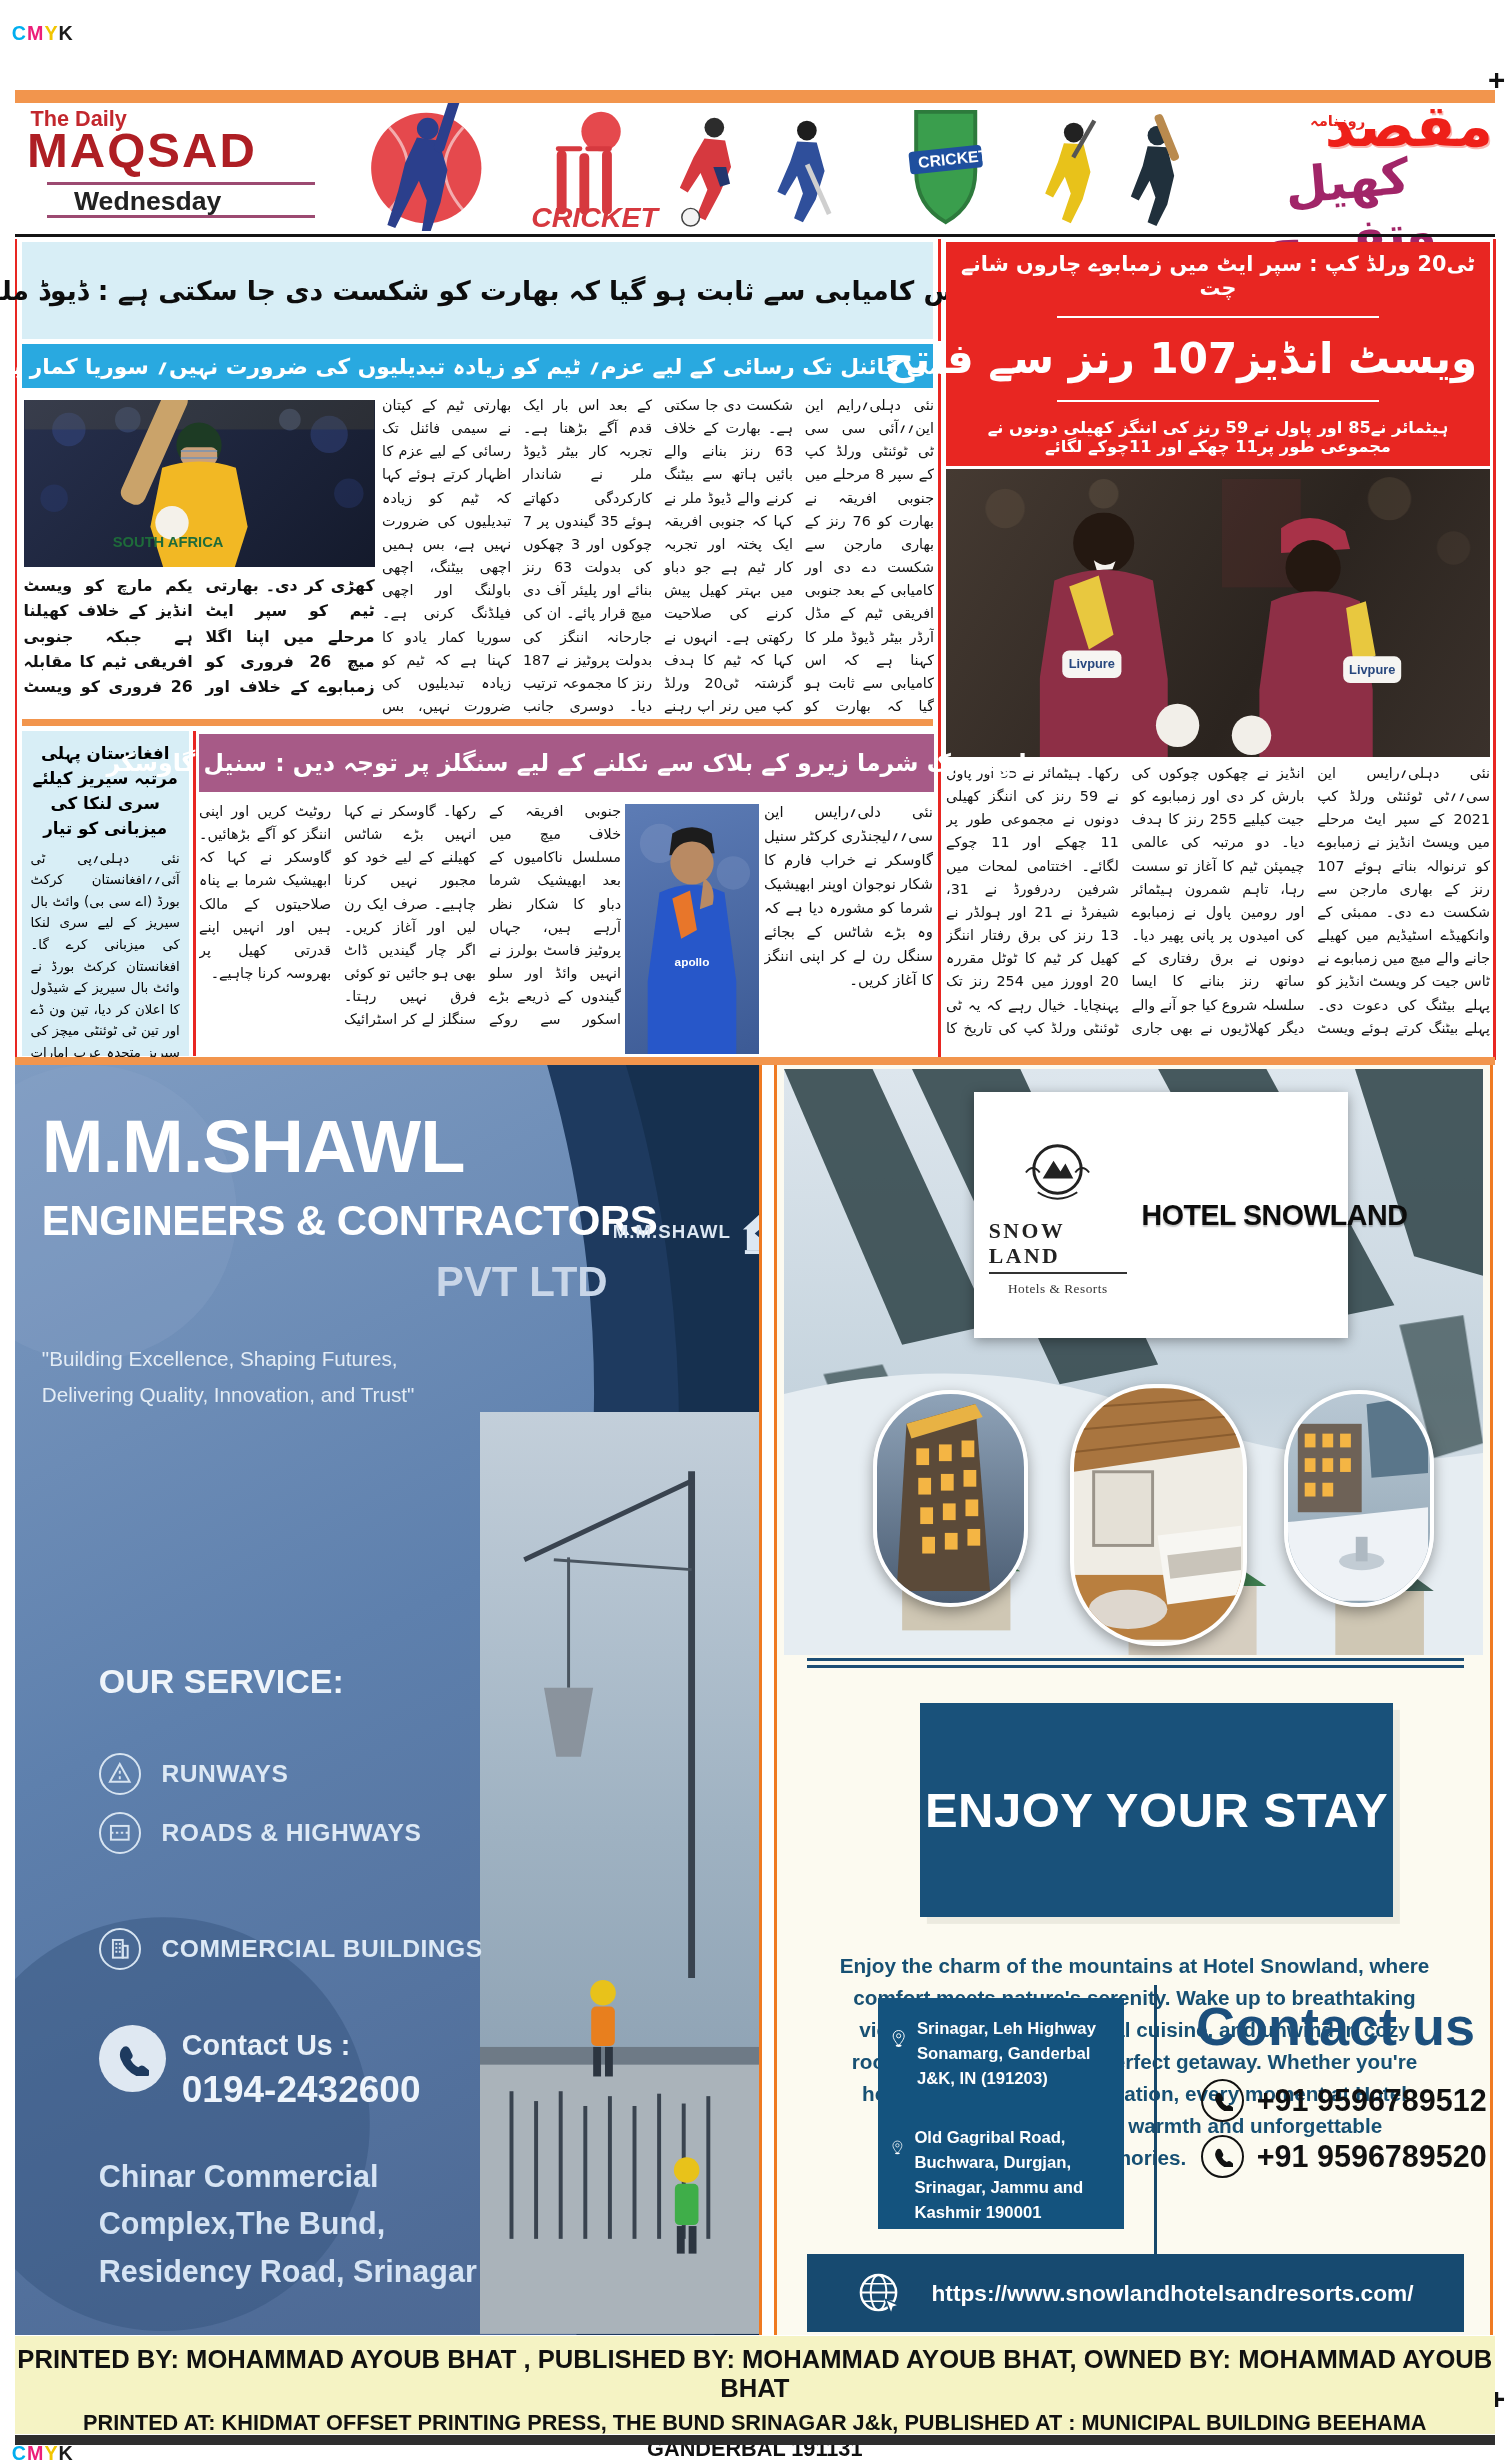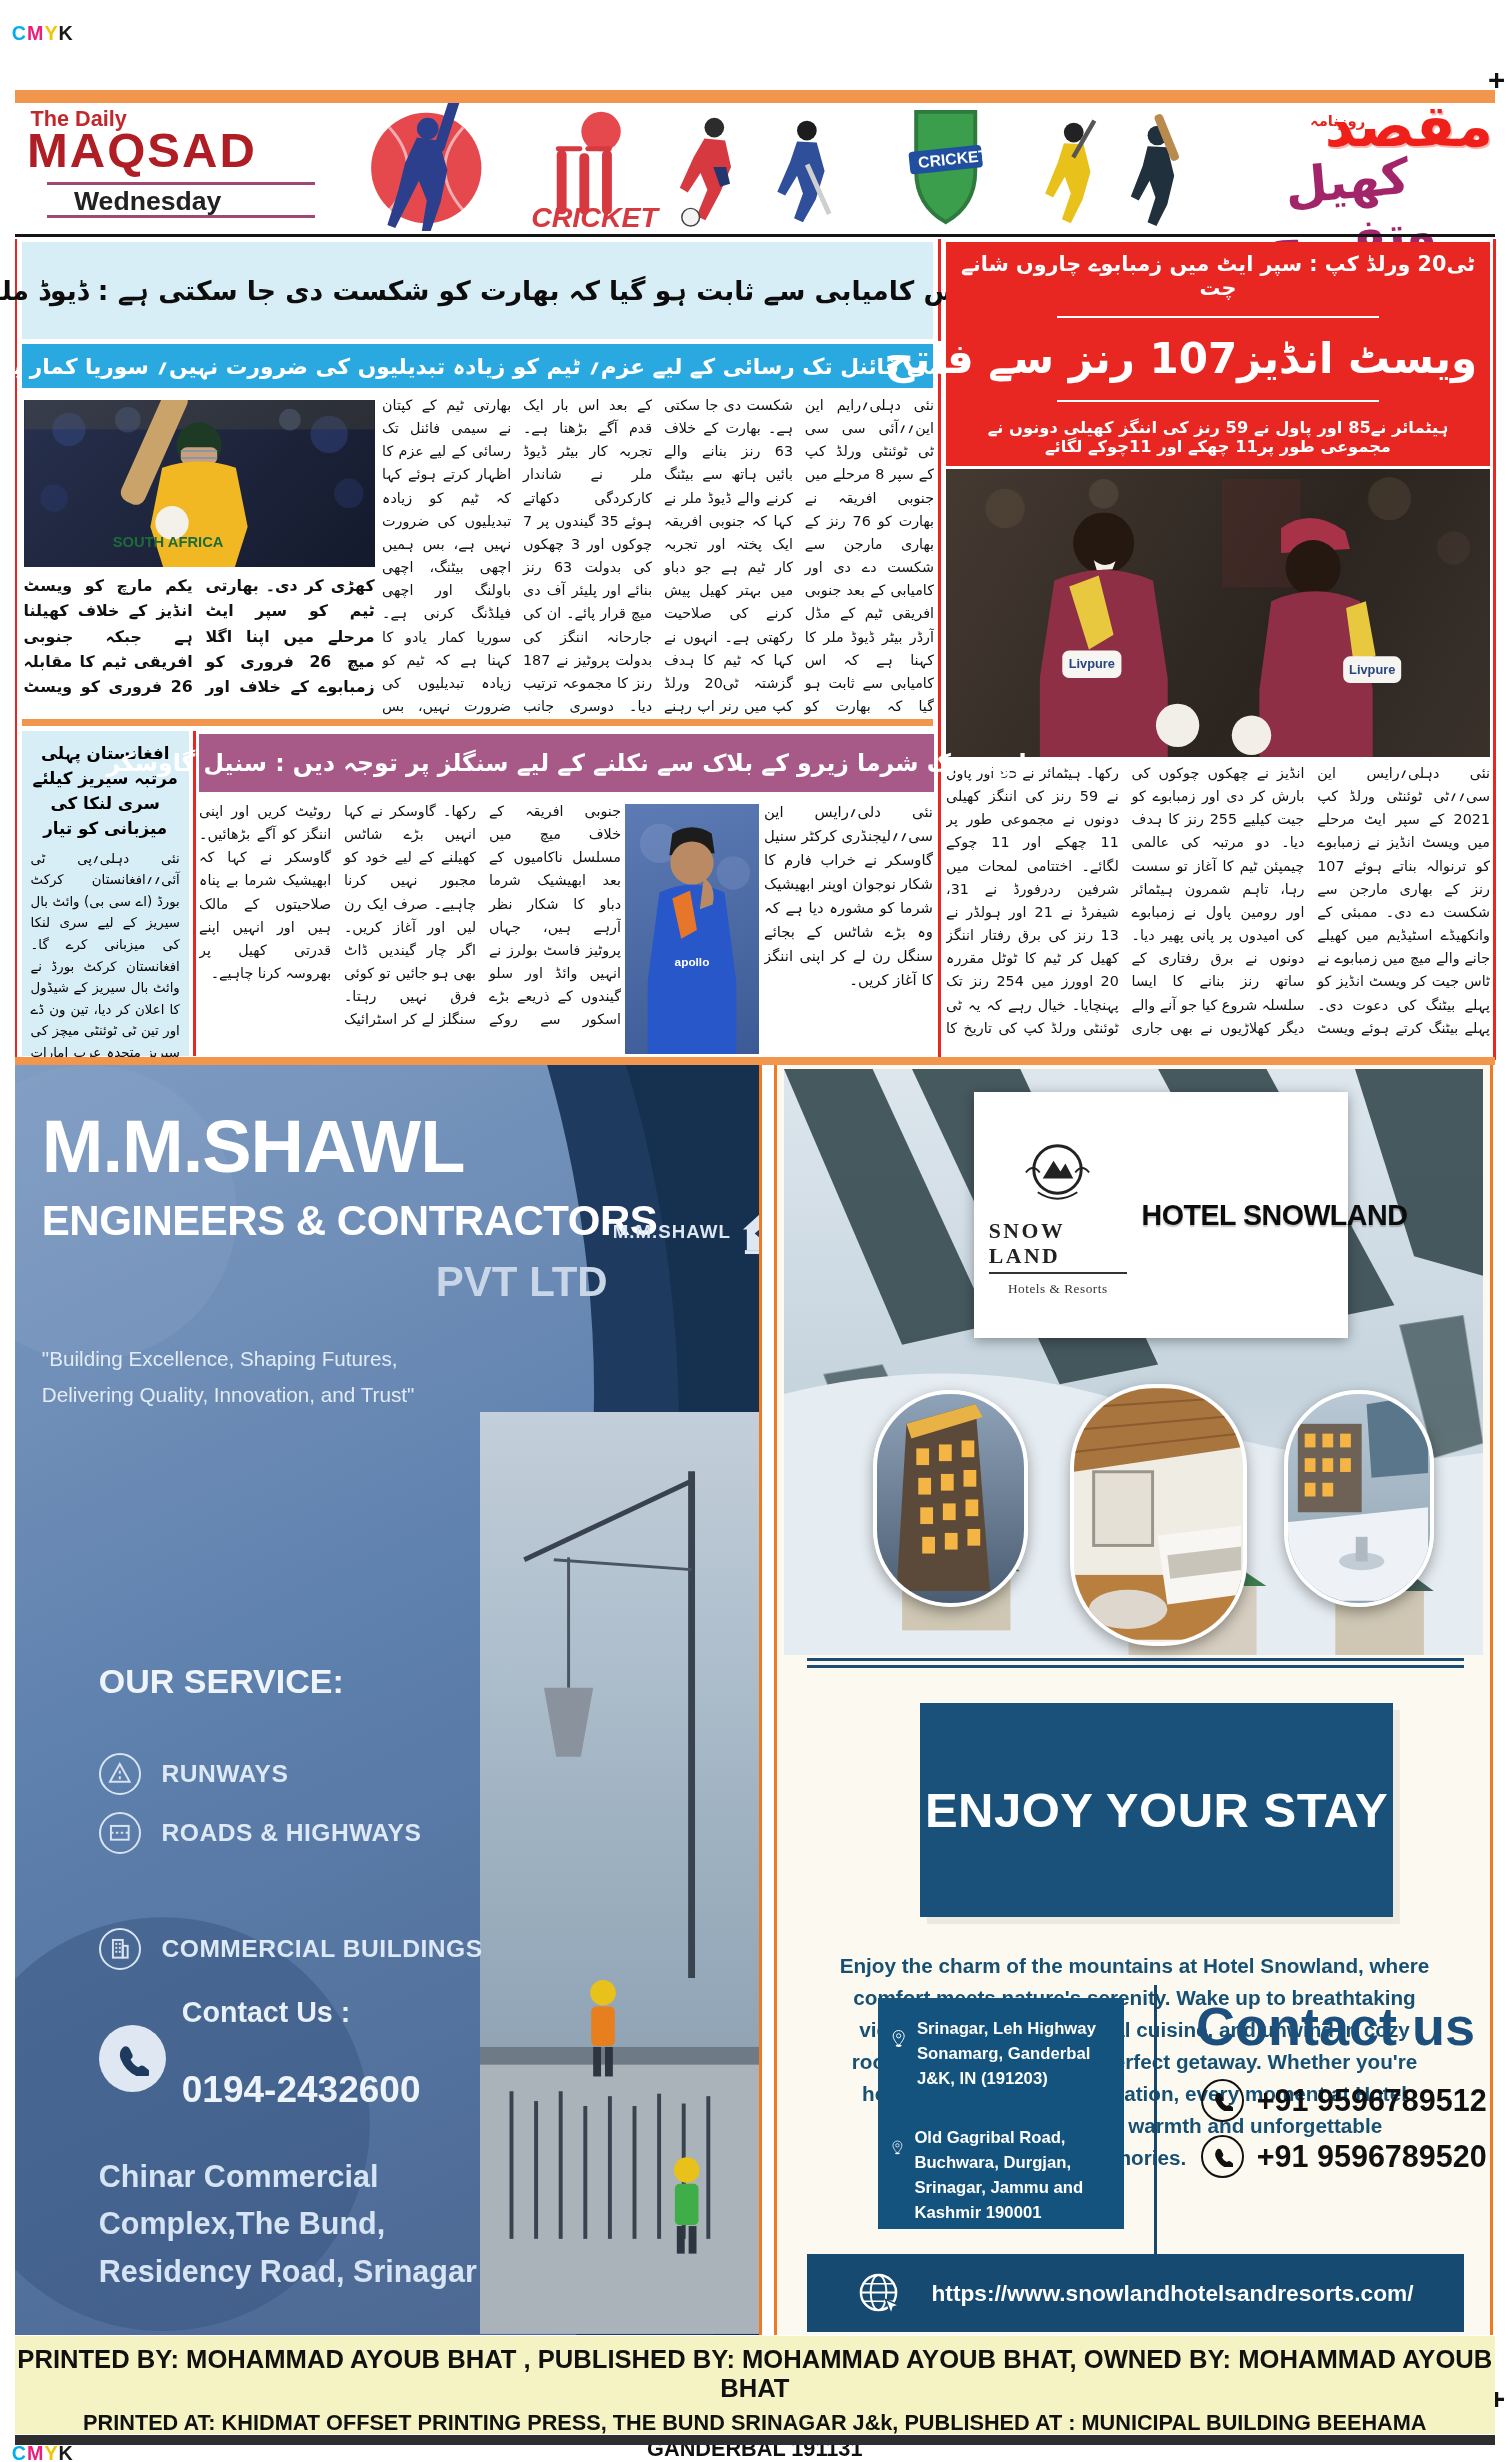--- a/index.html
+++ b/index.html
@@ -373,21 +373,21 @@
           </svg>
         </span>
       <span class="service-label">COMMERCIAL BUILDINGS</span>
     </div>
 
     <div class="abs phone-circle" style="left:84px;top:960px;width:67px;height:67px;">
       <svg width="34" height="34" viewBox="0 0 70 70">
           <path d="M18 10 q8 -4 12 4 l6 12 q2 6 -4 10 q6 12 16 16 q6 -6 12 -2 l10 8 q6 6 -2 12 q-10 8 -24 0 Q22 60 12 36 Q6 20 18 10 Z" fill="#1e3a5f"></path>
         </svg>
     </div>
-    <div class="abs shawl-contact-label" style="left:167px;top:931px;">Contact Us :</div>
+    <div class="abs shawl-contact-label" style="left:167px;top:964px;">Contact Us :</div>
     <div class="abs shawl-phone" style="left:167px;top:1004px;">0194-2432600</div>
 
     <div class="abs shawl-addr" style="left:84px;top:1088px;">Chinar Commercial
 Complex,The Bund,
 Residency Road, Srinagar</div>
   </div>
 
   <div class="abs" style="left:759px;top:1065px;width:17.7px;height:1270px;background:#ffffff;"></div>
   <div class="abs" style="left:759px;top:1065px;width:3.4px;height:1270px;background:#ef7a22;"></div>
   <div class="abs" style="left:774px;top:1065px;width:3.4px;height:1270px;background:#ef7a22;"></div>

